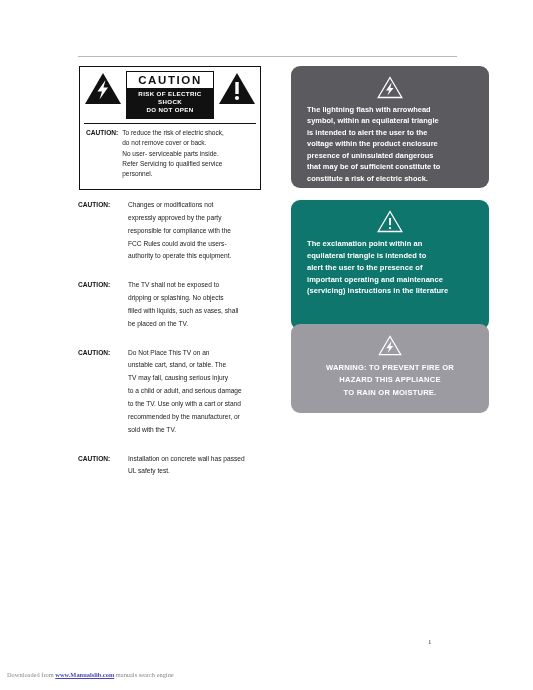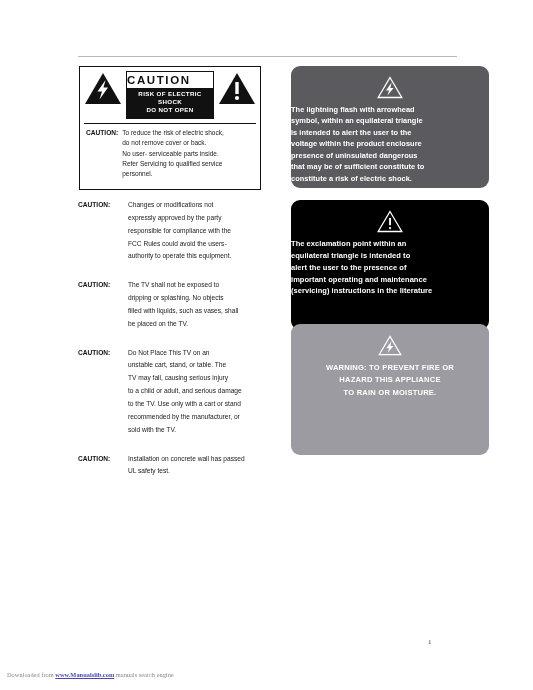--- a/index.html
+++ b/index.html
@@ -56,20 +56,21 @@
   .tri svg { display: block; }
 
   .caution-head {
     flex: 1 1 auto;
     border: 1.5px solid #111111;
     display: flex;
     flex-direction: column;
     box-sizing: border-box;
   }
   .caution-title {
+    text-align: center;
     font-size: 11.5px;
     font-weight: 700;
     letter-spacing: 1.6px;
     color: #111111;
     padding: 2px 0 1px 0;
     line-height: 1.1;
   }
   .caution-sub {
     background: #111111;
     color: #ffffff;
@@ -139,36 +140,36 @@
   
   .panel {
     position: absolute;
     left: 291px;
     width: 198px;
     border-radius: 9px;
     box-sizing: border-box;
     color: #ffffff;
   }
   .panel-1 { top: 66px;  height: 122px; background: #5b5b5f; }
-  .panel-2 { top: 200px; height: 130px; background: #000000; }
-  .panel-3 { top: 324px; height: 131px; background: #9d9ba2; }
+  .panel-2 { top: 200px; height: 130px; background: #0f766e; }
+  .panel-3 { top: 324px; height: 89px; background: #9d9ba2; }
 
   .panel-icon {
     display: flex;
     justify-content: center;
     padding-top: 10px;
   }
   .panel-3 .panel-icon { padding-top: 11px; }
 
   .panel-text {
     font-size: 7.4px;
     font-weight: 700;
     line-height: 1.55;
     letter-spacing: 0.05px;
-    padding: 5px 11px 0 0;
+    padding: 5px 11px 0 16px;
   }
   .panel-text div { white-space: nowrap; }
 
   .panel-2 .panel-text { font-size: 7.5px; line-height: 1.58; }
 
   .panel-3 .panel-text {
     text-align: center;
     font-size: 7.6px;
     line-height: 1.62;
     letter-spacing: 0.2px;

